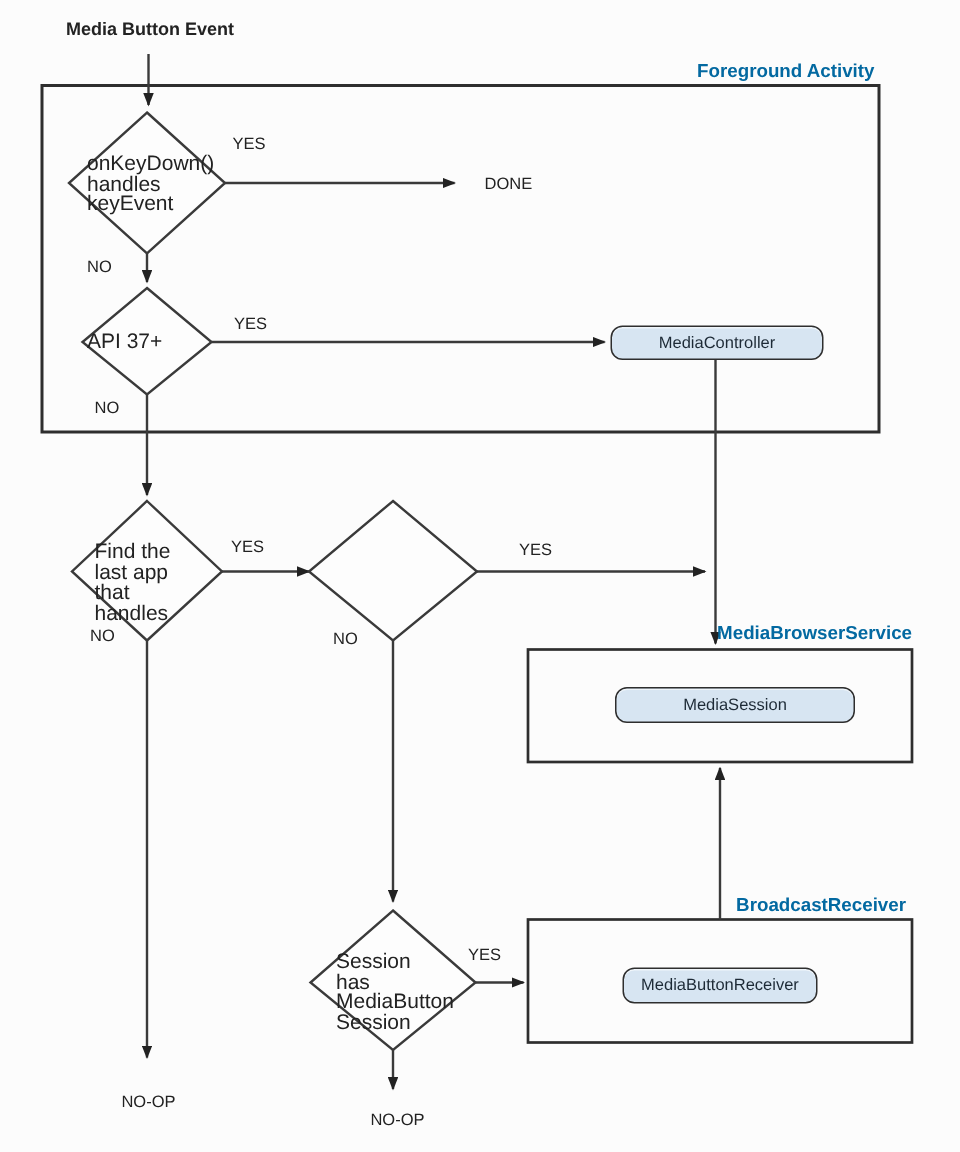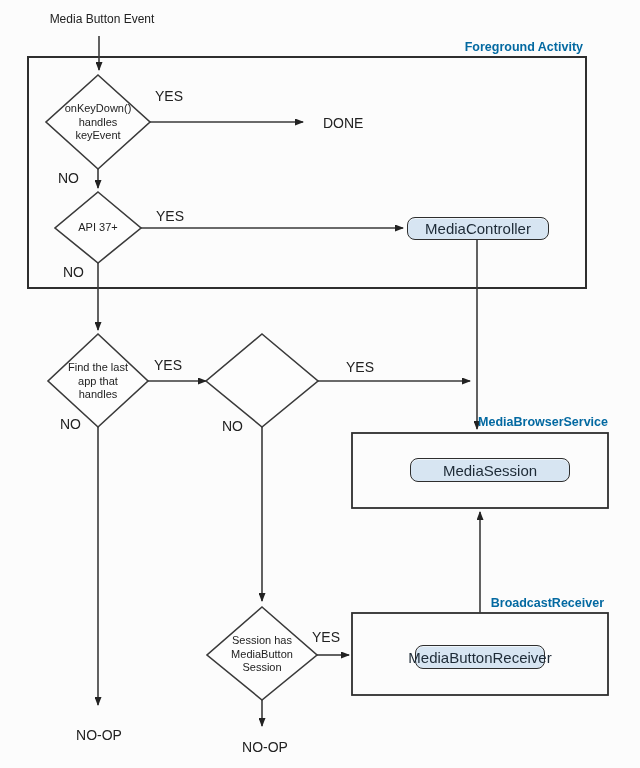--- a/index.html
+++ b/index.html
@@ -15,49 +15,49 @@
     background:var(--background);
     font-family:"Liberation Sans", sans-serif;
     color:var(--text);
     position:relative;
     overflow:hidden;
   }
   #stage{position:absolute;left:0;top:0;width:640px;height:768px;}
   svg#wires{position:absolute;left:0;top:0;}
   .lbl{
     position:absolute;
-    font-size:14px;
+    font-size:11px;
     line-height:13px;
     color:var(--text);
     white-space:nowrap;
   }
   .title-lbl{font-size:12px;}
   .container-lbl{
     position:absolute;
     font-size:12.5px;
     font-weight:bold;
     text-align:right;
     color:#0369a1;
   }
   .dec-text{
     position:absolute;
-    font-size:11px;
+    font-size:14px;
     line-height:13.5px;
-    text-align:center;
+    text-align:left;
     color:var(--text);
   }
   .pill{
     position:absolute;
     background:var(--node-fill);
     border:1.6px solid var(--node-border);
     border-radius:8px;
     display:flex;
     align-items:center;
     justify-content:center;
-    font-size:15px;
+    font-size:11px;
     color:#1d2a36;
     box-sizing:border-box;
     box-shadow:inset 0 1px 0 rgba(255,255,255,.6);
   }
 </style>
 </head>
 <body>
 
 <div id="stage">
 
@@ -86,21 +86,21 @@
     <line x1="262" y1="700" x2="262" y2="726" stroke="#3a3a3a" stroke-width="1.6" marker-end="url(#arr)"></line>
     <line x1="480" y1="613" x2="480" y2="512" stroke="#3a3a3a" stroke-width="1.6" marker-end="url(#arr)"></line>
 
     <polygon points="98,75 150,122 98,169 46,122" fill="#fdfdfd" stroke="#3a3a3a" stroke-width="1.6"></polygon>
     <polygon points="98,192 141,228 98,263 55,228" fill="#fdfdfd" stroke="#3a3a3a" stroke-width="1.6"></polygon>
     <polygon points="98,334 148,381 98,427 48,381" fill="#fdfdfd" stroke="#3a3a3a" stroke-width="1.6"></polygon>
     <polygon points="262,334 318,381 262,427 206,381" fill="#fdfdfd" stroke="#3a3a3a" stroke-width="1.6"></polygon>
     <polygon points="262,607 317,655 262,700 207,655" fill="#fdfdfd" stroke="#3a3a3a" stroke-width="1.6"></polygon>
   </svg>
 
-  <div class="lbl title-lbl" style="left:44px;top:13px;width:116px;text-align:center;">Media Button Event</div>
+  <div class="lbl title-lbl" style="left:44px;top:13px;width:116px;text-align:left;font-weight:bold;">Media Button Event</div>
 
   <div class="container-lbl" style="left:440px;top:40px;width:143px;">Foreground Activity</div>
   <div class="container-lbl" style="left:460px;top:596px;width:144px;">BroadcastReceiver</div>
   <div class="container-lbl" style="left:462px;top:415px;width:146px;">MediaBrowserService</div>
 
   <div class="dec-text" style="left:58px;top:102px;width:80px;">onKeyDown() handles keyEvent</div>
   <div class="dec-text" style="left:58px;top:221px;width:80px;">API 37+</div>
   <div class="dec-text" style="left:63px;top:361px;width:70px;">Find the last app that handles</div>
   <div class="dec-text" style="left:224px;top:634px;width:76px;">Session has MediaButton Session</div>
 

